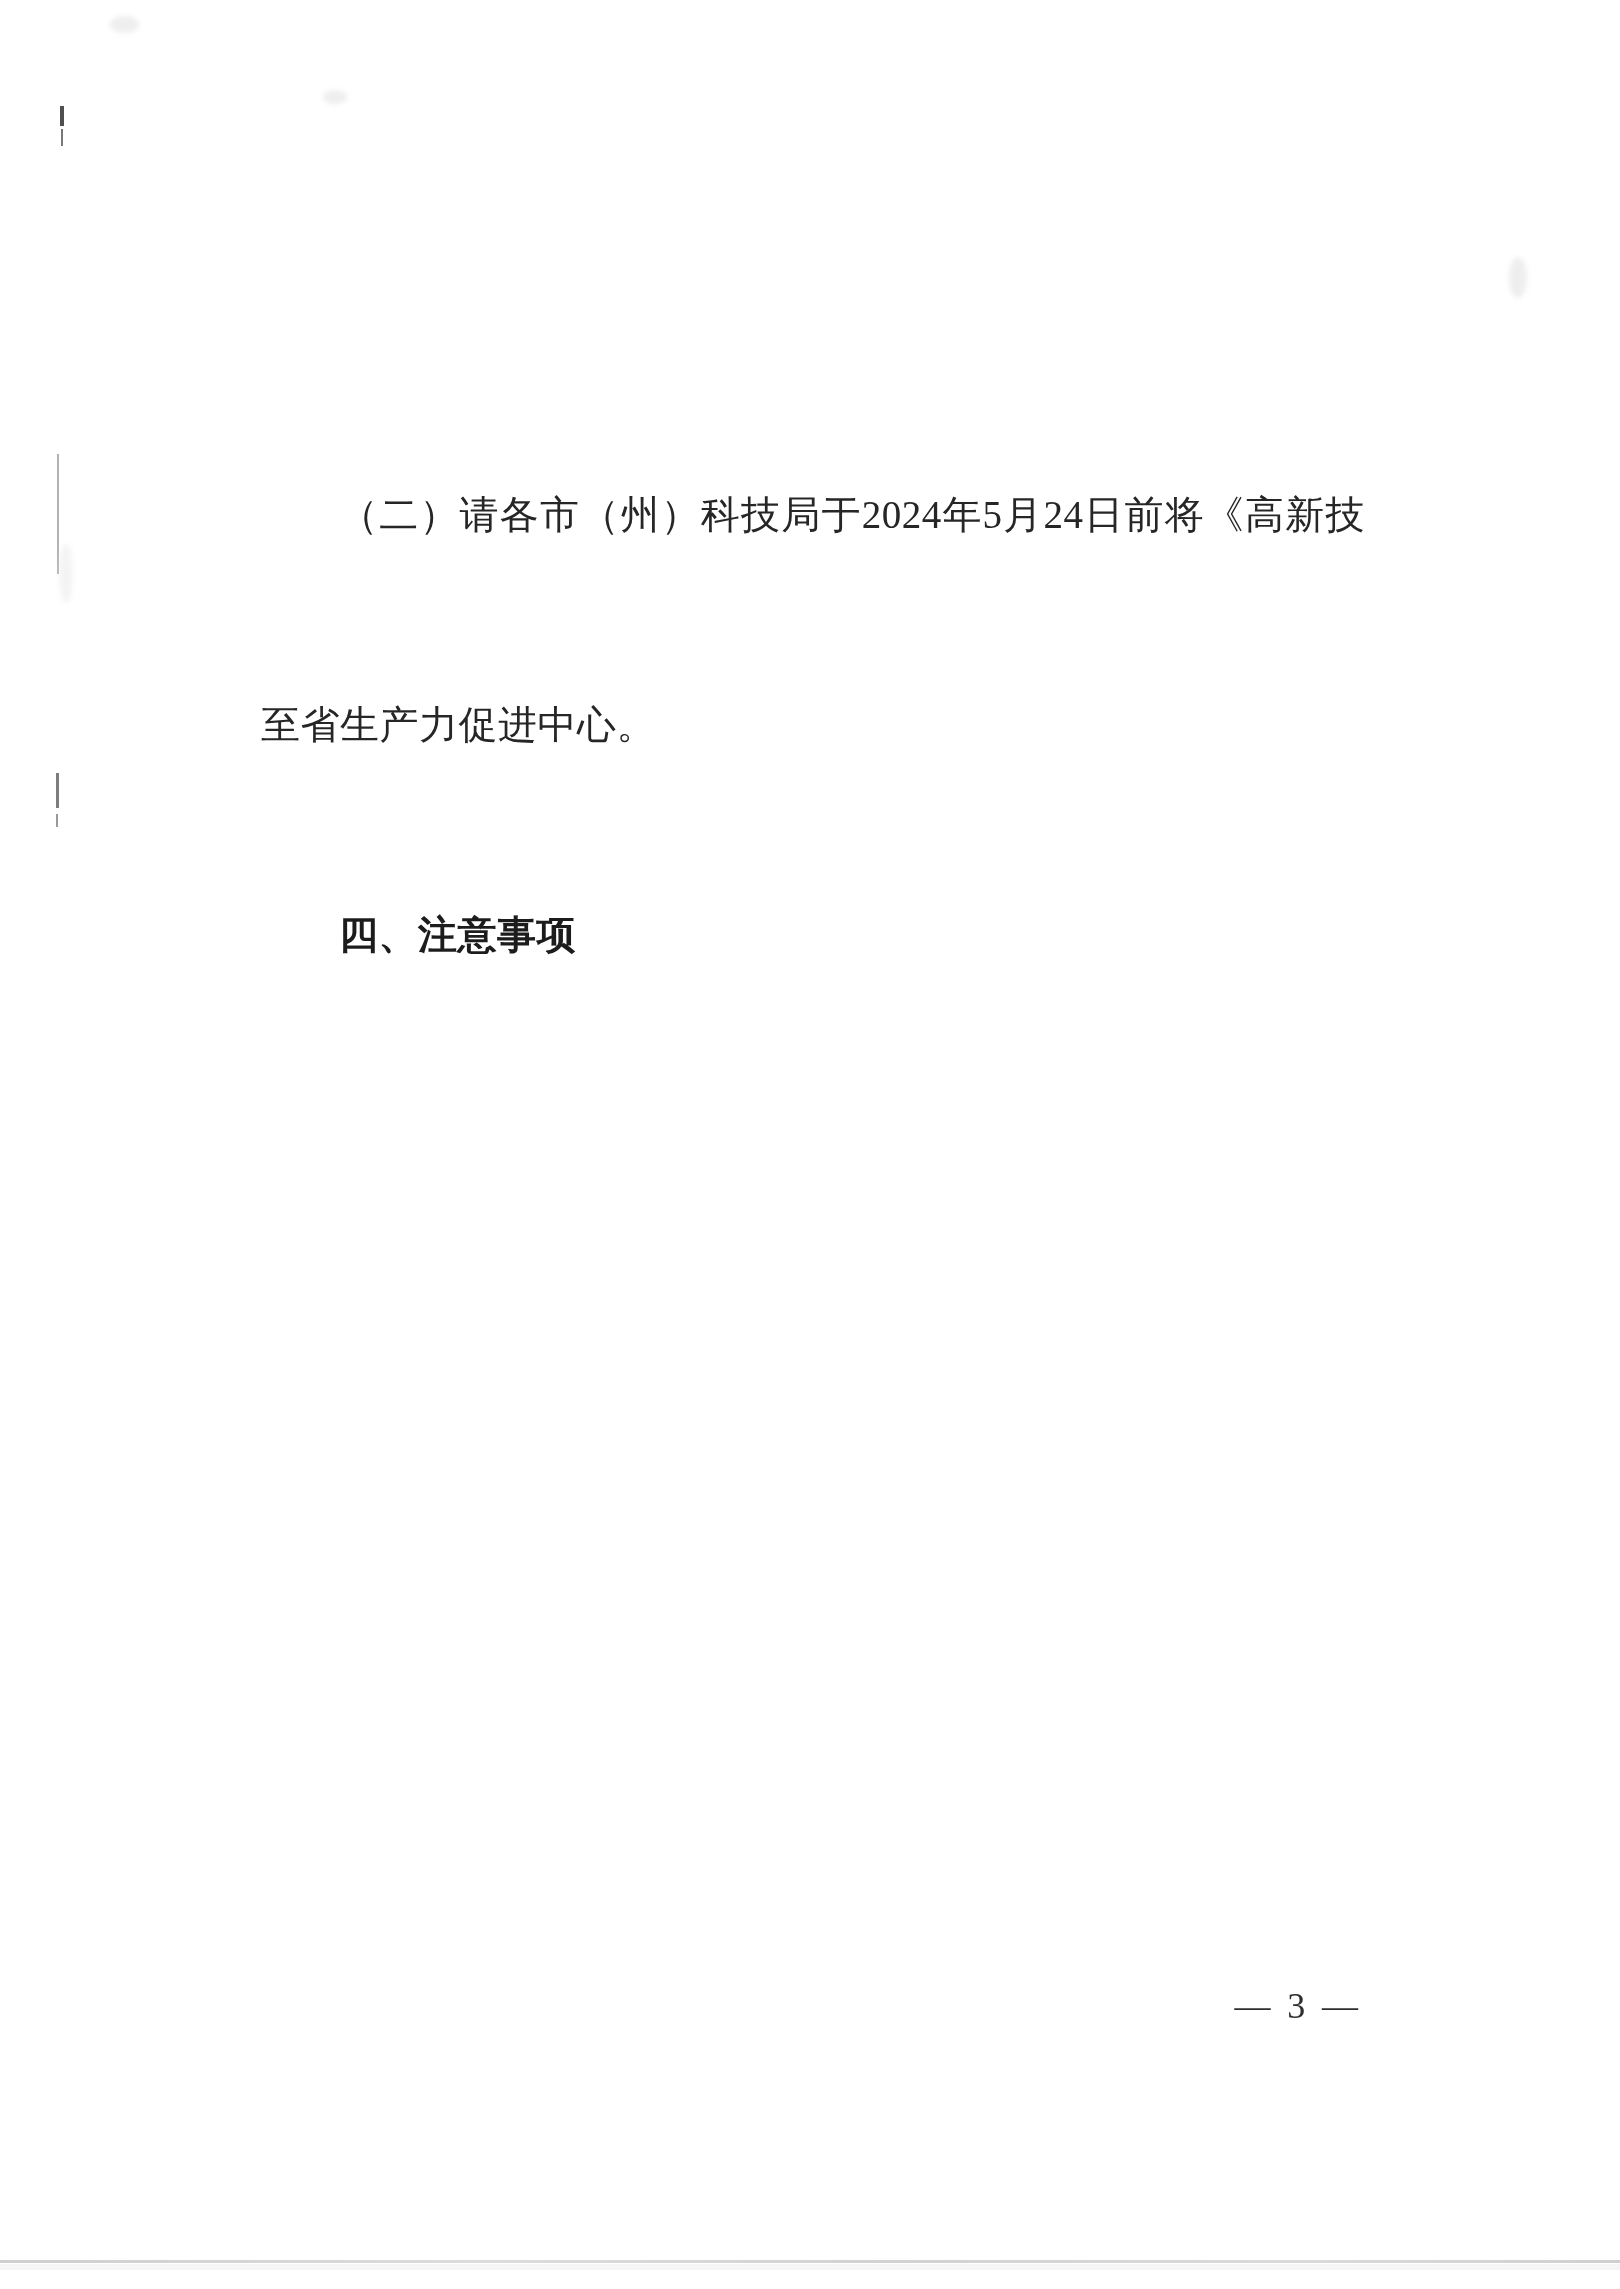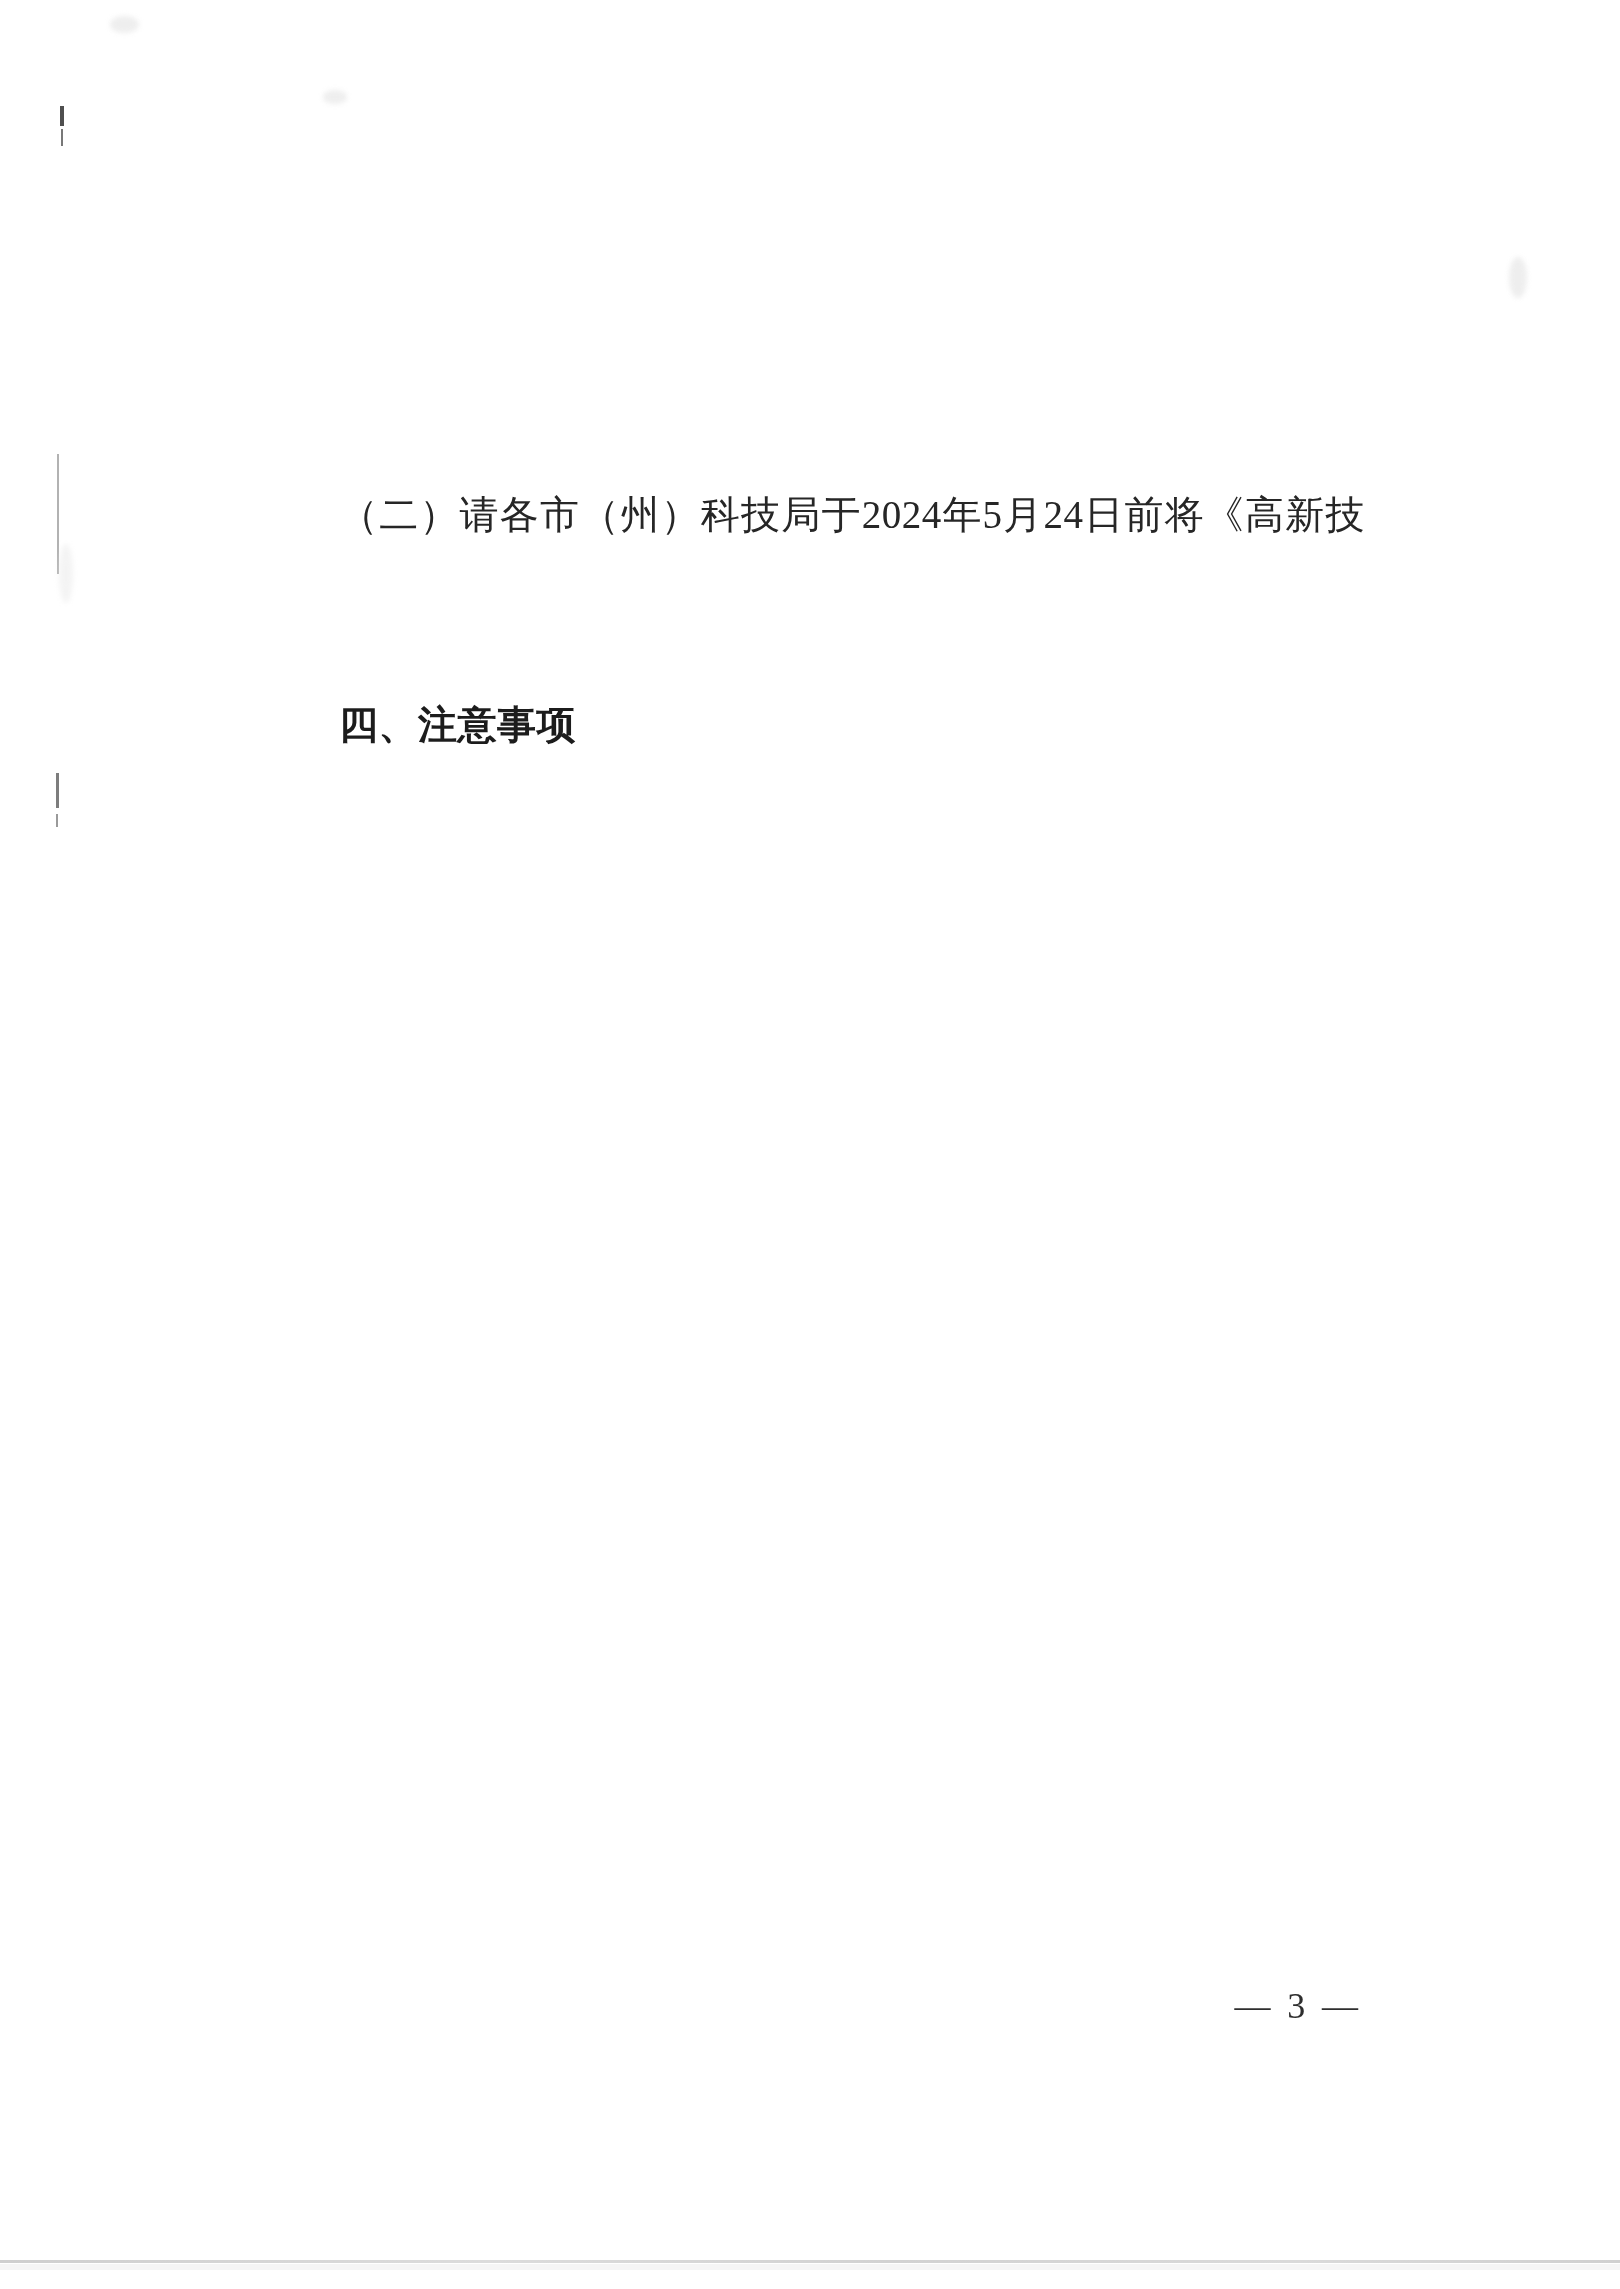--- a/index.html
+++ b/index.html
@@ -92,20 +92,21 @@
   <div class="artifact a-dash"></div>
   <div class="artifact a-smudge s1"></div>
   <div class="artifact a-smudge s2"></div>
   <div class="artifact a-smudge s3"></div>
   <div class="artifact a-smudge s4"></div>
   <div class="artifact bottom-edge"></div>
   <div class="artifact bottom-edge2"></div>
 
   <div class="content">
     <div class="line ind2 justify">（二）请各市（州）科技局于2024年5月24日前将《高新技</div>
+    <div class="line">至省生产力促进中心。</div>
     <div class="line ind2 heading">四、注意事项</div>
     
     
     
     
     
     
     
     
     

